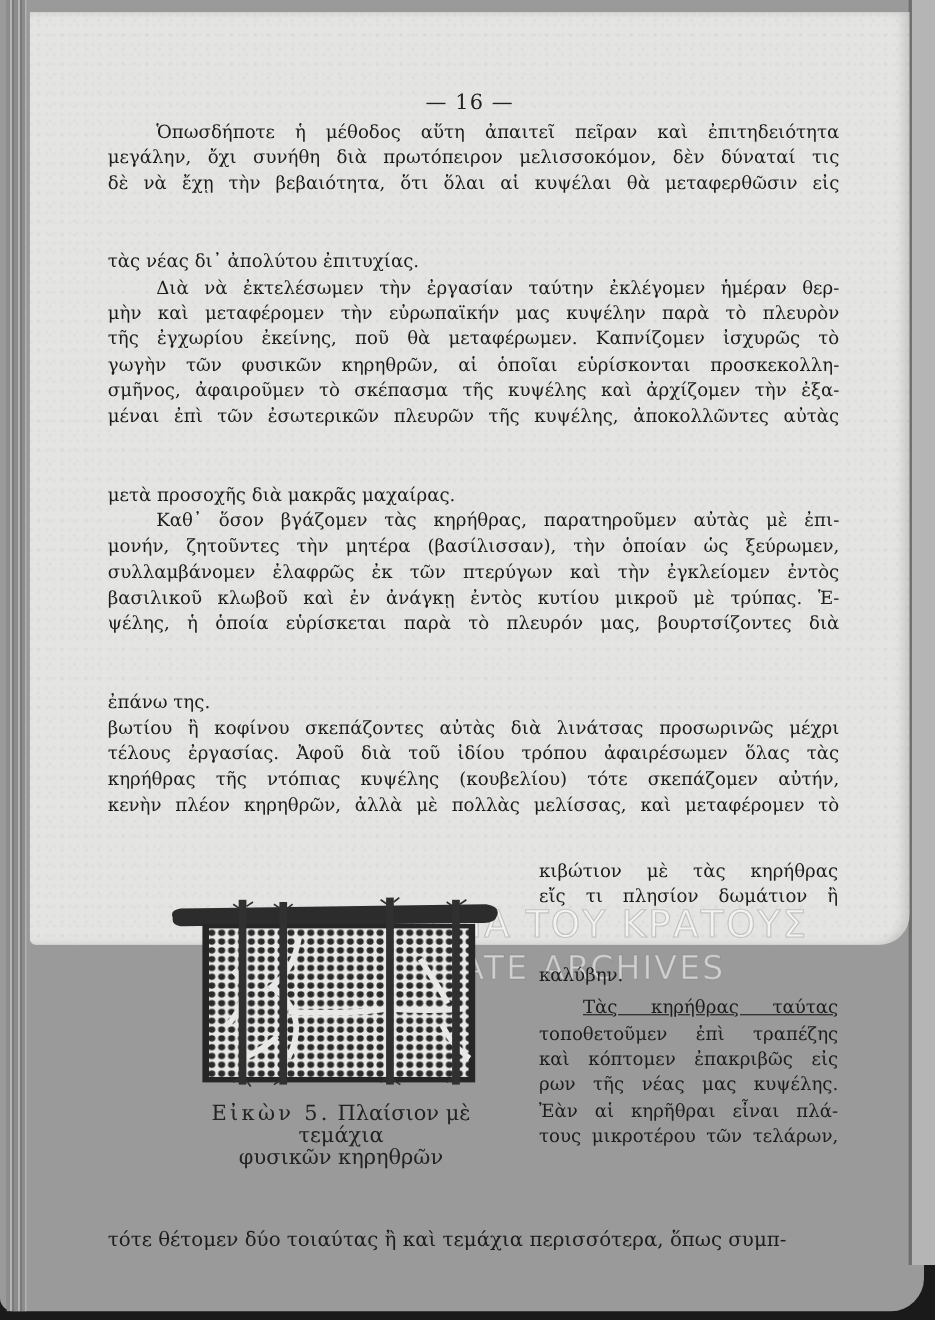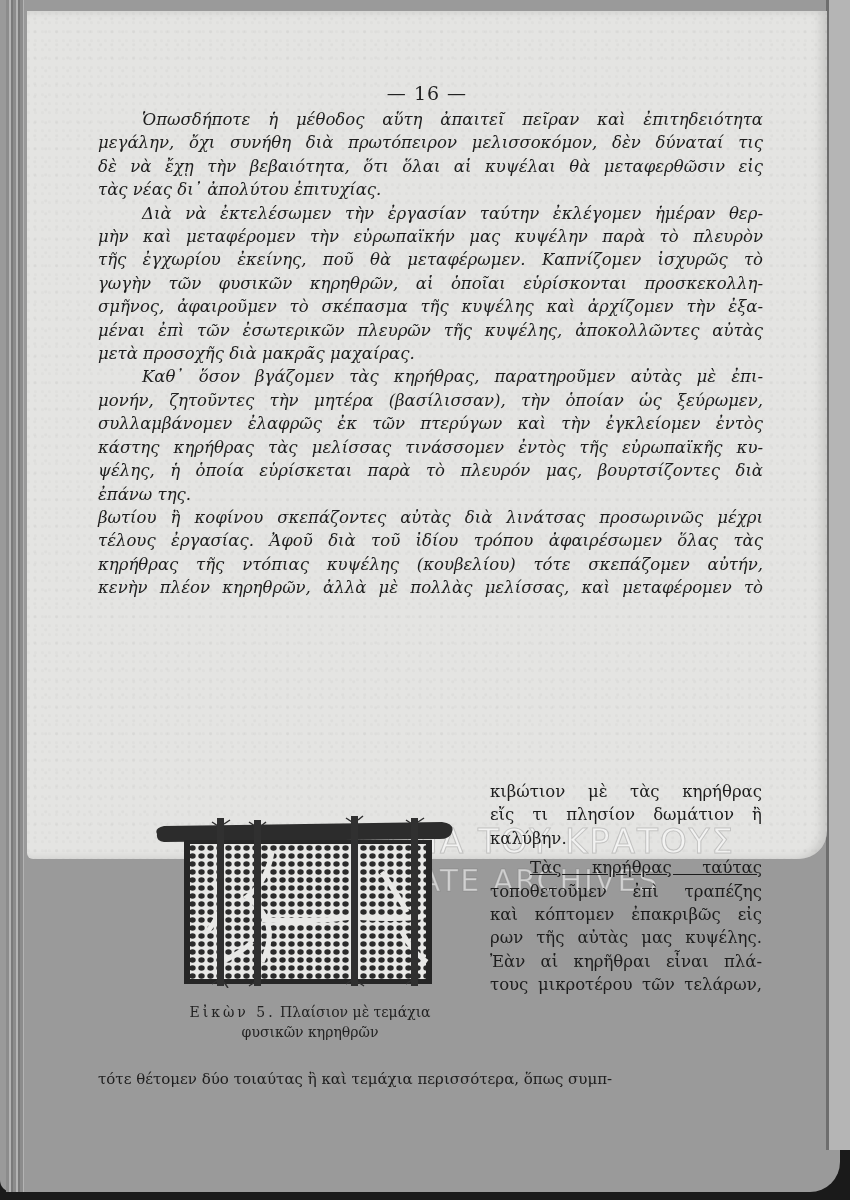--- a/index.html
+++ b/index.html
@@ -35,40 +35,40 @@
     .right-strip {
       position: absolute; left: 829px; top: 0; width: 21px; height: 1150px;
       background: #b5b5b5;
     }
     .page-number {
       position: absolute; left: 0; width: 800px; top: 71px;
       text-align: center; font-size: 19px; color: #222; letter-spacing: 1px;
     }
     .text-block {
       position: absolute; left: 98px; top: 108px; width: 665px;
-      color: #1c1c1c; font-size: 16.5px; line-height: 23.4px; font-style: italic;
+      color: #1c1c1c; font-size: 16.5px; line-height: 23.4px;
     }
     .line { white-space: nowrap; display: block; text-align: justify; text-align-last: justify; }
-    .line.last { text-align-last: left; }
+    .line.last { text-align-last: left; margin-top: 48px; }
     .line.indent { padding-left: 44px; }
     .wrap-block {
       position: absolute; left: 462px; top: 780px; width: 300px;
       color: #1c1c1c; font-size: 16.5px; line-height: 23.4px;
     }
     .wrap-block .line.indent { padding-left: 40px; }
     .bottom-line {
       position: absolute; left: 98px; top: 1068px; width: 665px;
-      color: #1c1c1c; font-size: 15px; line-height: 23.4px;
+      color: #1c1c1c; font-size: 18px; line-height: 23.4px;
     }
     .figure {
       position: absolute; left: 152px; top: 812px; width: 305px; height: 176px;
     }
     .caption {
       position: absolute; left: 160px; top: 1002px; width: 300px;
-      text-align: center; color: #222; font-size: 14px; line-height: 20px;
+      text-align: center; color: #222; font-size: 19px; line-height: 20px;
     }
     .caption .fig-label { letter-spacing: 3px; }
     .watermark {
       position: absolute; left: 150px; top: 780px; width: 620px;
       text-align: center; color: rgba(255,255,255,0.55);
       -webkit-text-stroke: 1px rgba(120,120,120,0.35);
       font-family: "DejaVu Sans", sans-serif; font-size: 34px; letter-spacing: 2px;
       line-height: 40px; pointer-events: none; margin-top: 41px;
     }
     .watermark .wm2 { font-size: 30px; padding-left: 120px; }
@@ -97,21 +97,21 @@
       <span class="line">τῆς ἐγχωρίου ἐκείνης, ποῦ θὰ μεταφέρωμεν. Καπνίζομεν ἰσχυρῶς τὸ</span>
       <span class="line">γωγὴν τῶν φυσικῶν κηρηθρῶν, αἱ ὁποῖαι εὑρίσκονται προσκεκολλη-</span>
       <span class="line">σμῆνος, ἀφαιροῦμεν τὸ σκέπασμα τῆς κυψέλης καὶ ἀρχίζομεν τὴν ἐξα-</span>
       <span class="line">μέναι ἐπὶ τῶν ἐσωτερικῶν πλευρῶν τῆς κυψέλης, ἀποκολλῶντες αὐτὰς</span>
       <span class="line last">μετὰ προσοχῆς διὰ μακρᾶς μαχαίρας.</span>
     </div>
     <div>
       <span class="line indent">Καθ᾿ ὅσον βγάζομεν τὰς κηρήθρας, παρατηροῦμεν αὐτὰς μὲ ἐπι-</span>
       <span class="line">μονήν, ζητοῦντες τὴν μητέρα (βασίλισσαν), τὴν ὁποίαν ὡς ξεύρωμεν,</span>
       <span class="line">συλλαμβάνομεν ἐλαφρῶς ἐκ τῶν πτερύγων καὶ τὴν ἐγκλείομεν ἐντὸς</span>
-      <span class="line">κάστης κηρήθρας τὰς μελίσσας τινάσσομεν ἐντὸς τῆς εὐρωπαϊκῆς κυ-</span>
+      <span class="line">βασιλικοῦ κλωβοῦ καὶ ἐν ἀνάγκῃ ἐντὸς κυτίου μικροῦ μὲ τρύπας. Ἑ-</span>
       <span class="line">ψέλης, ἡ ὁποία εὑρίσκεται παρὰ τὸ πλευρόν μας, βουρτσίζοντες διὰ</span>
       <span class="line last">ἐπάνω της.</span>
     </div>
     <div>
       <span class="line">βωτίου ἢ κοφίνου σκεπάζοντες αὐτὰς διὰ λινάτσας προσωρινῶς μέχρι</span>
       <span class="line">τέλους ἐργασίας. Ἀφοῦ διὰ τοῦ ἰδίου τρόπου ἀφαιρέσωμεν ὅλας τὰς</span>
       <span class="line">κηρήθρας τῆς ντόπιας κυψέλης (κουβελίου) τότε σκεπάζομεν αὐτήν,</span>
       <span class="line">κενὴν πλέον κηρηθρῶν, ἀλλὰ μὲ πολλὰς μελίσσας, καὶ μεταφέρομεν τὸ</span>
     </div>
   </div>
@@ -157,21 +157,21 @@
 <div class="wrap-block" id="wrap-text">
     <div>
       <span class="line" style="padding-left: 28px;">κιβώτιον μὲ τὰς κηρήθρας</span>
       <span class="line" style="padding-left: 28px;">εἴς τι πλησίον δωμάτιον ἢ</span>
       <span class="line last" style="padding-left: 28px;">καλύβην.</span>
     </div>
     <div style="margin-top: 6px;">
       <span class="line indent" style="padding-left: 68px; text-decoration: underline;">Τὰς κηρήθρας ταύτας</span>
       <span class="line" style="padding-left: 28px;">τοποθετοῦμεν ἐπὶ τραπέζης</span>
       <span class="line" style="padding-left: 28px;">καὶ κόπτομεν ἐπακριβῶς εἰς</span>
-      <span class="line" style="padding-left: 28px;">ρων τῆς αὐτὰς μας κυψέλης.</span>
+      <span class="line" style="padding-left: 28px;">ρων τῆς νέας μας κυψέλης.</span>
       <span class="line" style="padding-left: 28px;">Ἐὰν αἱ κηρῆθραι εἶναι πλά-</span>
       <span class="line" style="padding-left: 28px;">τους μικροτέρου τῶν τελάρων,</span>
     </div>
   </div>
 
 <div class="bottom-line">
   <span class="line last">τότε θέτομεν δύο τοιαύτας ἢ καὶ τεμάχια περισσότερα, ὅπως συμπ-</span>
 </div>
 
 </body></html>

